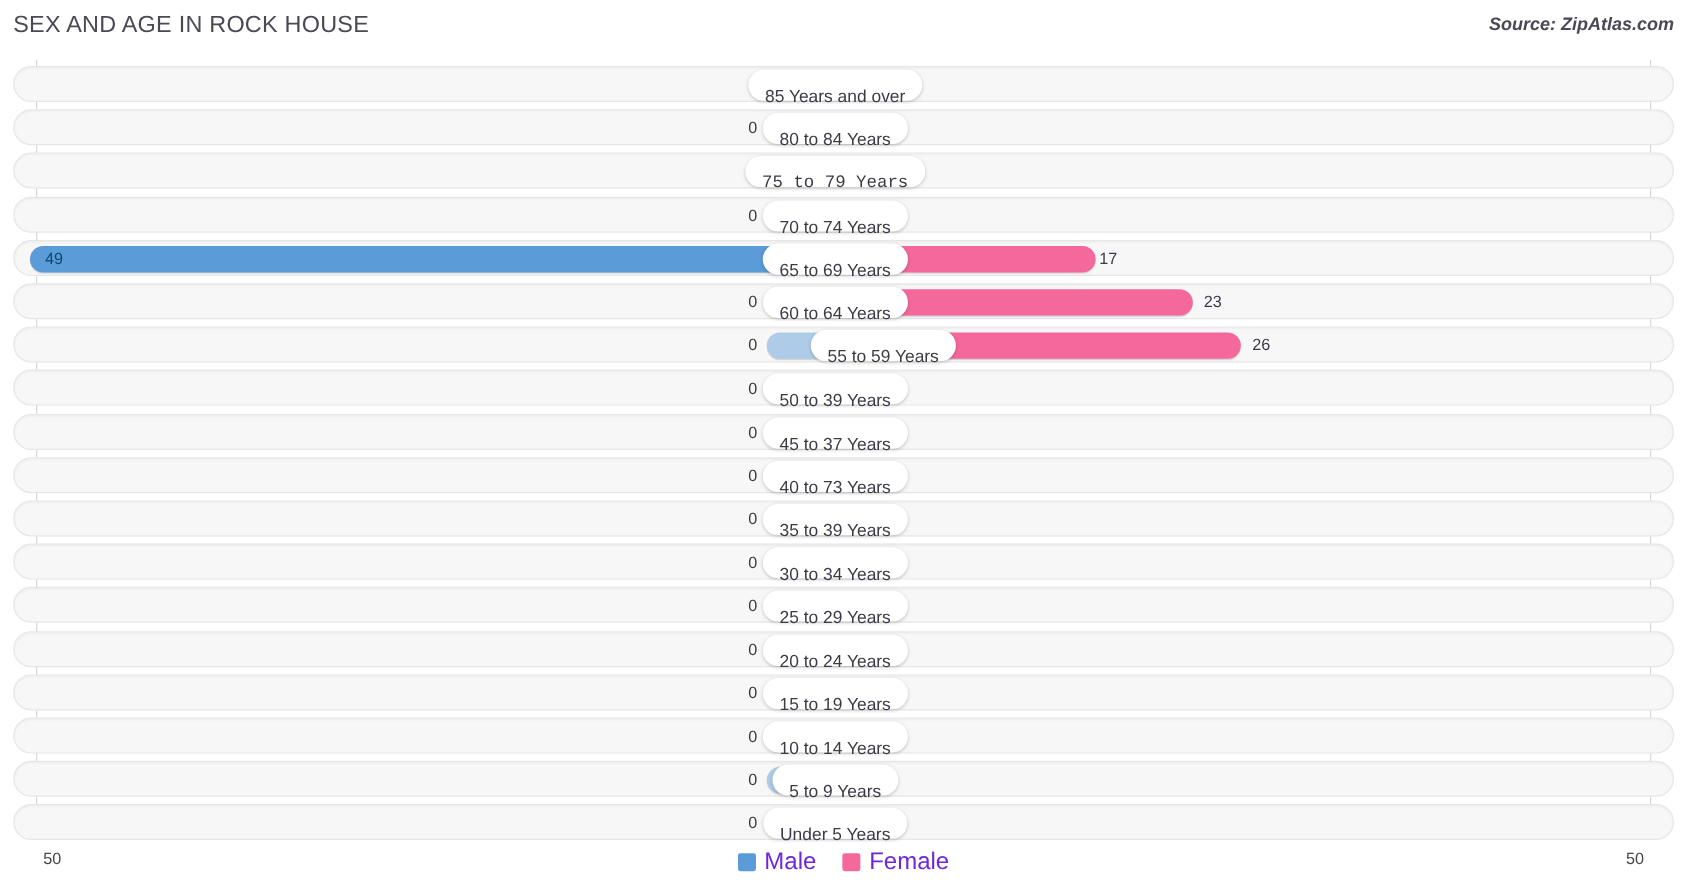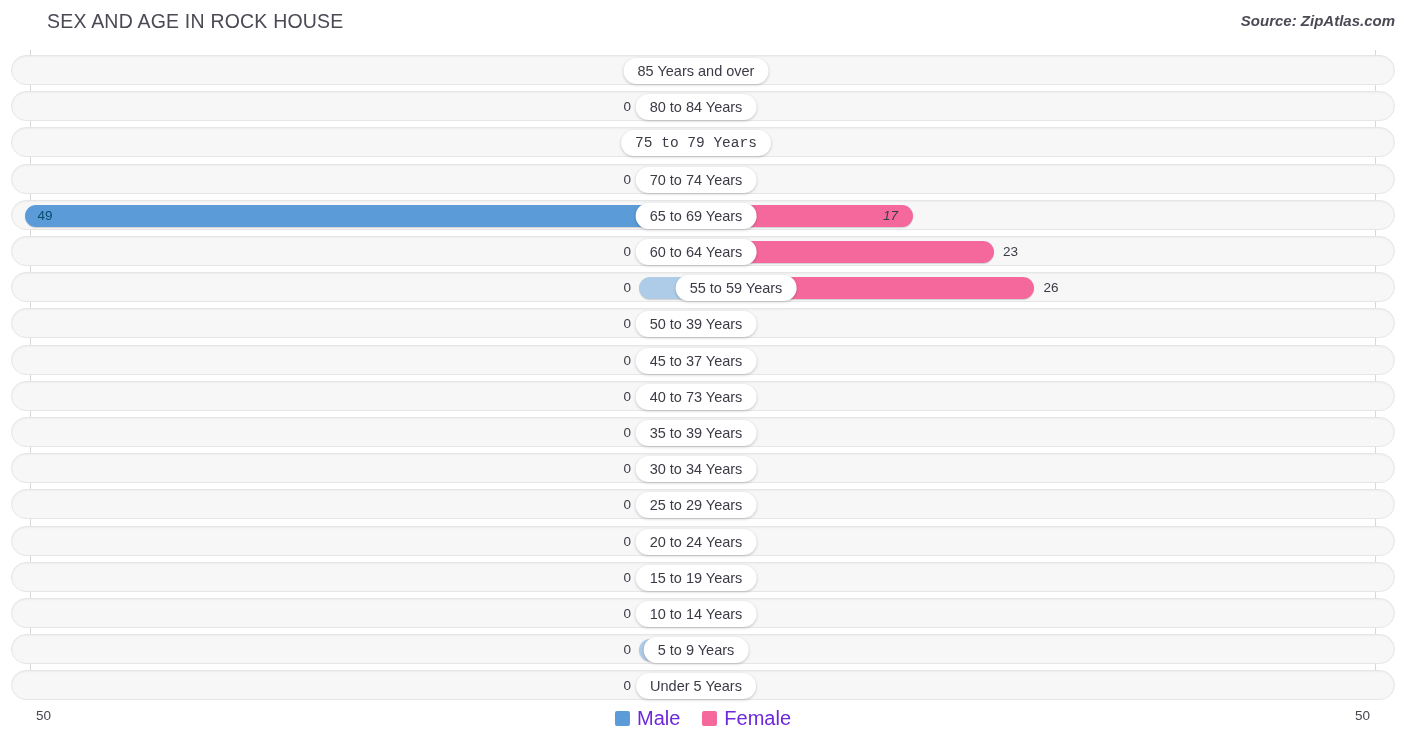--- a/index.html
+++ b/index.html
@@ -29,21 +29,20 @@
   }
   #chart-title {
     position: absolute;
     left: 11px;
     top: 10px;
     font-size: 19.5px;
     font-weight: 400;
     color: #4a4a55;
     letter-spacing: 0.2px;
     white-space: nowrap;
-    margin-left: 36px;
   }
   #source-note {
     position: absolute;
     right: 11px;
     top: 12px;
     font-size: 15px;
     font-style: italic;
     font-weight: 600;
     color: #4a4a55;
     white-space: nowrap;
@@ -117,21 +116,21 @@
     top: 2px;
     height: 26px;
     background: #ffffff;
     border-radius: 13px;
     box-shadow: 0 1px 3px rgba(0,0,0,0.22);
     font-size: 14.5px;
     color: #3b3b46;
     line-height: 26px;
     text-align: right;
     white-space: nowrap;
-    padding: 0 14px;
+    padding: 10px 14px;
     transform: translateX(-50%);
     left: 703px;
   }
 
   
   #footer {
     position: absolute;
     left: 0;
     top: 702px;
     width: 1406px;
@@ -211,21 +210,21 @@
         <div class="bar bar-male zero" style="left: 627px; width: 46px;"></div>
         <div class="bar bar-female zero" style="left: 673px; width: 46px;"></div>
         <div class="val val-male" style="left: 579px; width: 40px;">0</div>
         <div class="val val-female" style="left: 728px;">0</div>
         <div class="age-pill" style="left: 684px;">70 to 74 Years</div>
       </div>
       <div class="row" style="top: 149.8px;">
         <div class="bar bar-male" style="left: 13.46px; width: 659.54px;"></div>
         <div class="bar bar-female" style="left: 673px; width: 228.48px;"></div>
         <div class="val val-male inside" style="left: 25.46px; text-align: left;">49</div>
-        <div class="val val-female" style="left: 871px; font-style: italic;">17</div>
+        <div class="val val-female" style="left: 904px;">17</div>
         <div class="age-pill" style="left: 684px;">65 to 69 Years</div>
       </div>
       <div class="row" style="top: 186px;">
         <div class="bar bar-male zero" style="left: 627px; width: 46px;"></div>
         <div class="bar bar-female" style="left: 673px; width: 309.12px;"></div>
         <div class="val val-male" style="left: 579px; width: 40px;">0</div>
         <div class="val val-female" style="left: 991.12px;">23</div>
         <div class="age-pill" style="left: 684px;">60 to 64 Years</div>
       </div>
       <div class="row" style="top: 222.2px;">

